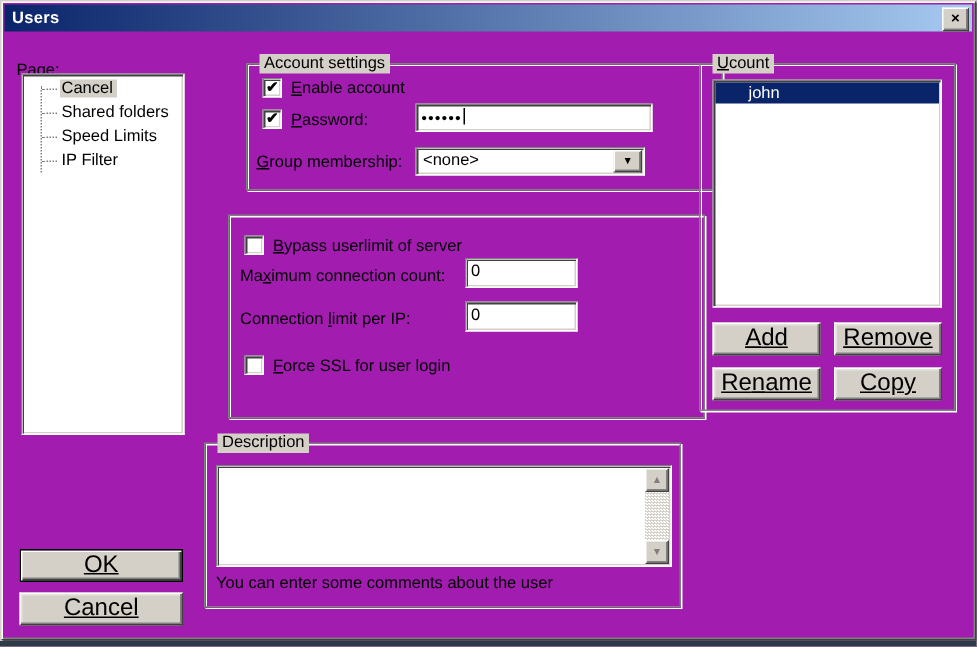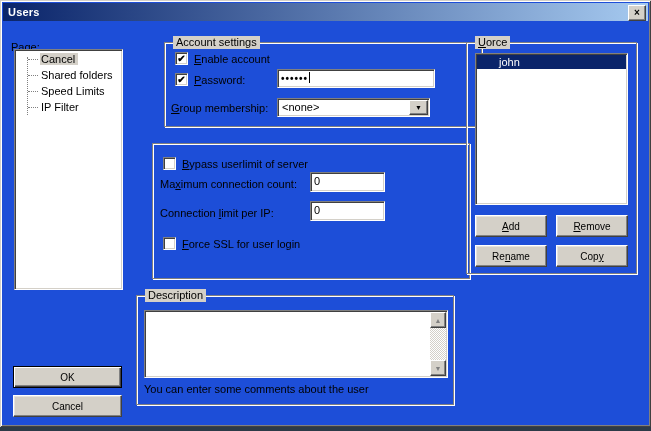--- a/index.html
+++ b/index.html
@@ -1,39 +1,39 @@
 <!DOCTYPE html>
 <html><head>
 <meta charset="utf-8">
 <style>
   html,body{margin:0;padding:0;}
   body{font-family:"Liberation Sans", sans-serif; font-size:11px; color:#000;}
   .screen{position:relative;width:651px;height:431px;background:#2c3a47;overflow:hidden;}
-  .window{position:absolute;left:0;top:0;width:651px;height:427px;background:#1d4ed8;
+  .window{position:absolute;left:0;top:0;width:651px;height:427px;background:#a21caf;
     box-shadow: inset 1px 1px 0 #d4d0c8, inset -1px -1px 0 #404040,
                 inset 2px 2px 0 #ffffff, inset -2px -2px 0 #808080;}
   .titlebar{position:absolute;left:3px;top:3px;right:3px;height:18px;
     background:linear-gradient(to right,#0a246a,#a6caf0);
     display:flex;align-items:center;}
   .titletext{color:#fff;font-weight:bold;font-size:11px;padding-left:5px;letter-spacing:.2px;}
   .closebtn{position:absolute;right:2px;top:2px;width:16px;height:14px;background:#d4d0c8;
     border:1px solid;border-color:#ffffff #404040 #404040 #ffffff;
     box-shadow:inset -1px -1px 0 #808080;
     display:flex;align-items:center;justify-content:center;
     font-size:10px;font-weight:bold;line-height:1;}
   .label{position:absolute;white-space:nowrap;}
   .u{text-decoration:underline;}
   
   .sunken{background:#fff;border:1px solid;border-color:#808080 #ffffff #ffffff #808080;
     box-shadow:inset 1px 1px 0 #404040, inset -1px -1px 0 #d4d0c8;}
   
   .btn{position:absolute;background:#d4d0c8;border:1px solid;
     border-color:#ffffff #404040 #404040 #ffffff;
     box-shadow:inset -1px -1px 0 #808080, inset 1px 1px 0 #e6e3de;
-    display:flex;align-items:center;justify-content:center;font-size:10px;white-space:nowrap;}
+    display:flex;align-items:center;justify-content:center;font-size:16px;white-space:nowrap;text-decoration:underline;}
   .btn.default{border:1px solid #000;
     box-shadow:inset 1px 1px 0 #ffffff, inset -1px -1px 0 #404040, inset -2px -2px 0 #808080;}
   
   .group{position:absolute;border:1px solid #808080;
     box-shadow:1px 1px 0 #ffffff, inset 1px 1px 0 #ffffff;}
   .group > .legend{position:absolute;top:-7px;left:8px;background:#d4d0c8;padding:0 3px;line-height:13px;}
   
   .cbrow{position:absolute;display:flex;align-items:center;gap:6px;height:13px;}
   .cbbox{width:11px;height:11px;background:#fff;flex:0 0 auto;
     border:1px solid;border-color:#808080 #ffffff #ffffff #808080;
@@ -156,21 +156,21 @@
             </span>
           <span class="sarrow down">
               <span>▼</span>
             </span>
         </div>
       </div>
       <div class="label" style="left:7px;top:87px;">You can enter some comments about the user</div>
     </div>
 
     <div class="group" style="left:466px;top:42px;width:169px;height:230px;">
-      <span class="legend"><span></span><span class="u">U</span><span>orce</span></span>
+      <span class="legend"><span></span><span class="u">U</span><span>count</span></span>
       <div class="userlist sunken" style="left:8px;top:10px;width:153px;height:152px;">
         <div class="uitem sel"><span>john</span></div>
       </div>
       <div class="btn" style="left:8px;top:172px;width:70px;height:20px;">
           <span><span></span><span class="u">A</span><span>dd</span></span>
         </div>
       <div class="btn" style="left:89px;top:172px;width:70px;height:20px;">
           <span><span></span><span class="u">R</span><span>emove</span></span>
         </div>
       <div class="btn" style="left:8px;top:202px;width:70px;height:20px;">

